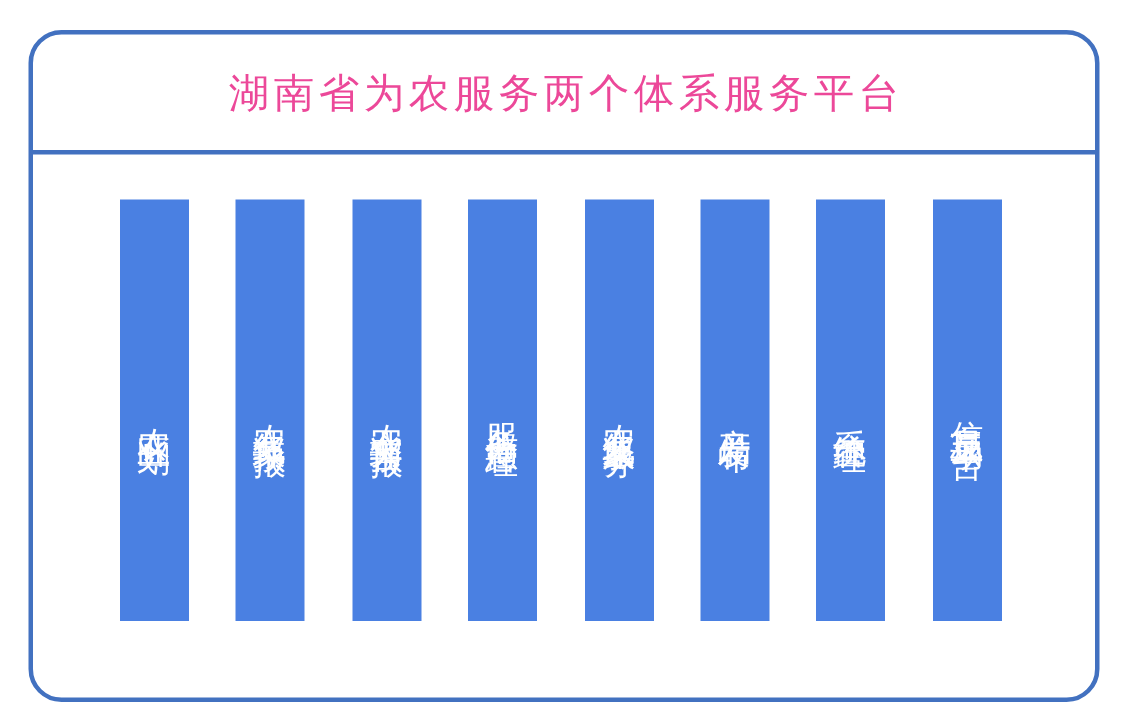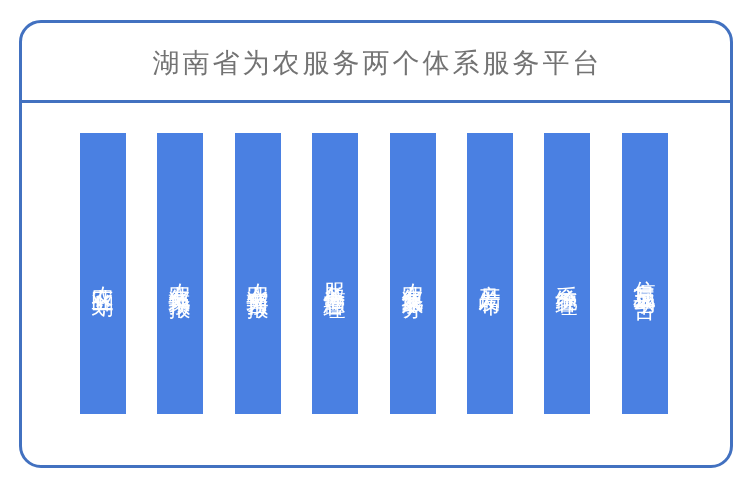--- a/index.html
+++ b/index.html
@@ -44,21 +44,21 @@
     height: 80px;
     display: flex;
     align-items: center;
     justify-content: center;
     box-sizing: border-box;
   }
   .title-text {
     font-family: "DejaVu Serif", "Liberation Serif", serif;
     font-size: 27px;
     line-height: 1.1;
-    color: #737373;
+    color: #ec4899;
     letter-spacing: 3px;
     white-space: nowrap;
     padding-left: 3px;
   }
 
   
   .divider {
     position: absolute;
     left: 0;
     top: 77px;

